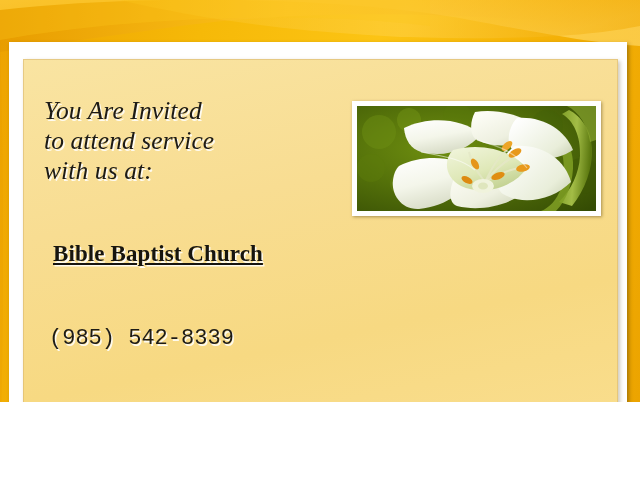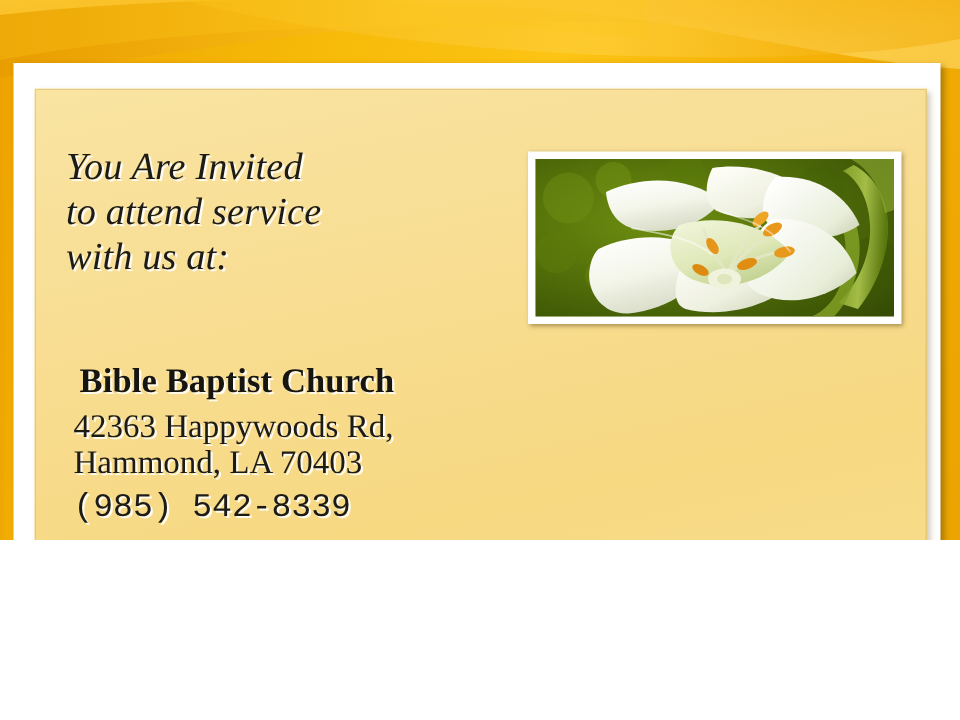--- a/index.html
+++ b/index.html
@@ -3,21 +3,21 @@
 <meta charset="utf-8">
 <style>
   html, body {
     margin: 0;
     padding: 0;
     background: #ffffff;
   }
   #slide {
     position: relative;
     width: 640px;
-    height: 360px;
+    height: 402px;
     overflow: hidden;
     font-family: "Liberation Serif", serif;
     background: #f3b408;
   }
 
   
   .bg-base {
     position: absolute;
     inset: 0;
     background: linear-gradient(105deg, #eda200 0%, #f6b908 28%, #fcc414 52%, #f5b207 74%, #eca400 100%);
@@ -69,20 +69,21 @@
   .org-name {
     position: absolute;
     left: 53px;
     top: 241px;
     font-weight: bold;
     font-size: 23px;
     line-height: 26px;
     color: #17150f;
     text-shadow: 1.5px 1.5px 0 rgba(255,255,255,0.85);
     letter-spacing: 0.1px;
+    text-decoration: underline;
   }
   .address {
     position: absolute;
     left: 49px;
     top: 272px;
     width: 330px;
     font-size: 22px;
     line-height: 24px;
     color: #1d1b16;
     text-shadow: 1.5px 1.5px 0 rgba(255,255,255,0.85);
@@ -170,22 +171,20 @@
   <div class="white-frame"></div>
 
   <div class="inner-panel"></div>
 
   <div class="headline">You Are Invited
 to attend service
 with us at:</div>
 
   <div class="org-name">Bible Baptist Church</div>
 
-  <div class="address">42363 Happywoods Rd,
-Hammond, LA  70403</div>
 
   <div class="phone">(985) 542-8339</div>
 
   <div class="photo-frame">
     <div class="photo-inner">
       <svg class="photo-svg" viewBox="0 0 239 105" preserveAspectRatio="none">
         <defs>
           <radialGradient id="bgGreen" cx="35%" cy="40%" r="85%">
             <stop offset="0%" stop-color="#6f8f10"></stop>
             <stop offset="45%" stop-color="#55720a"></stop>

